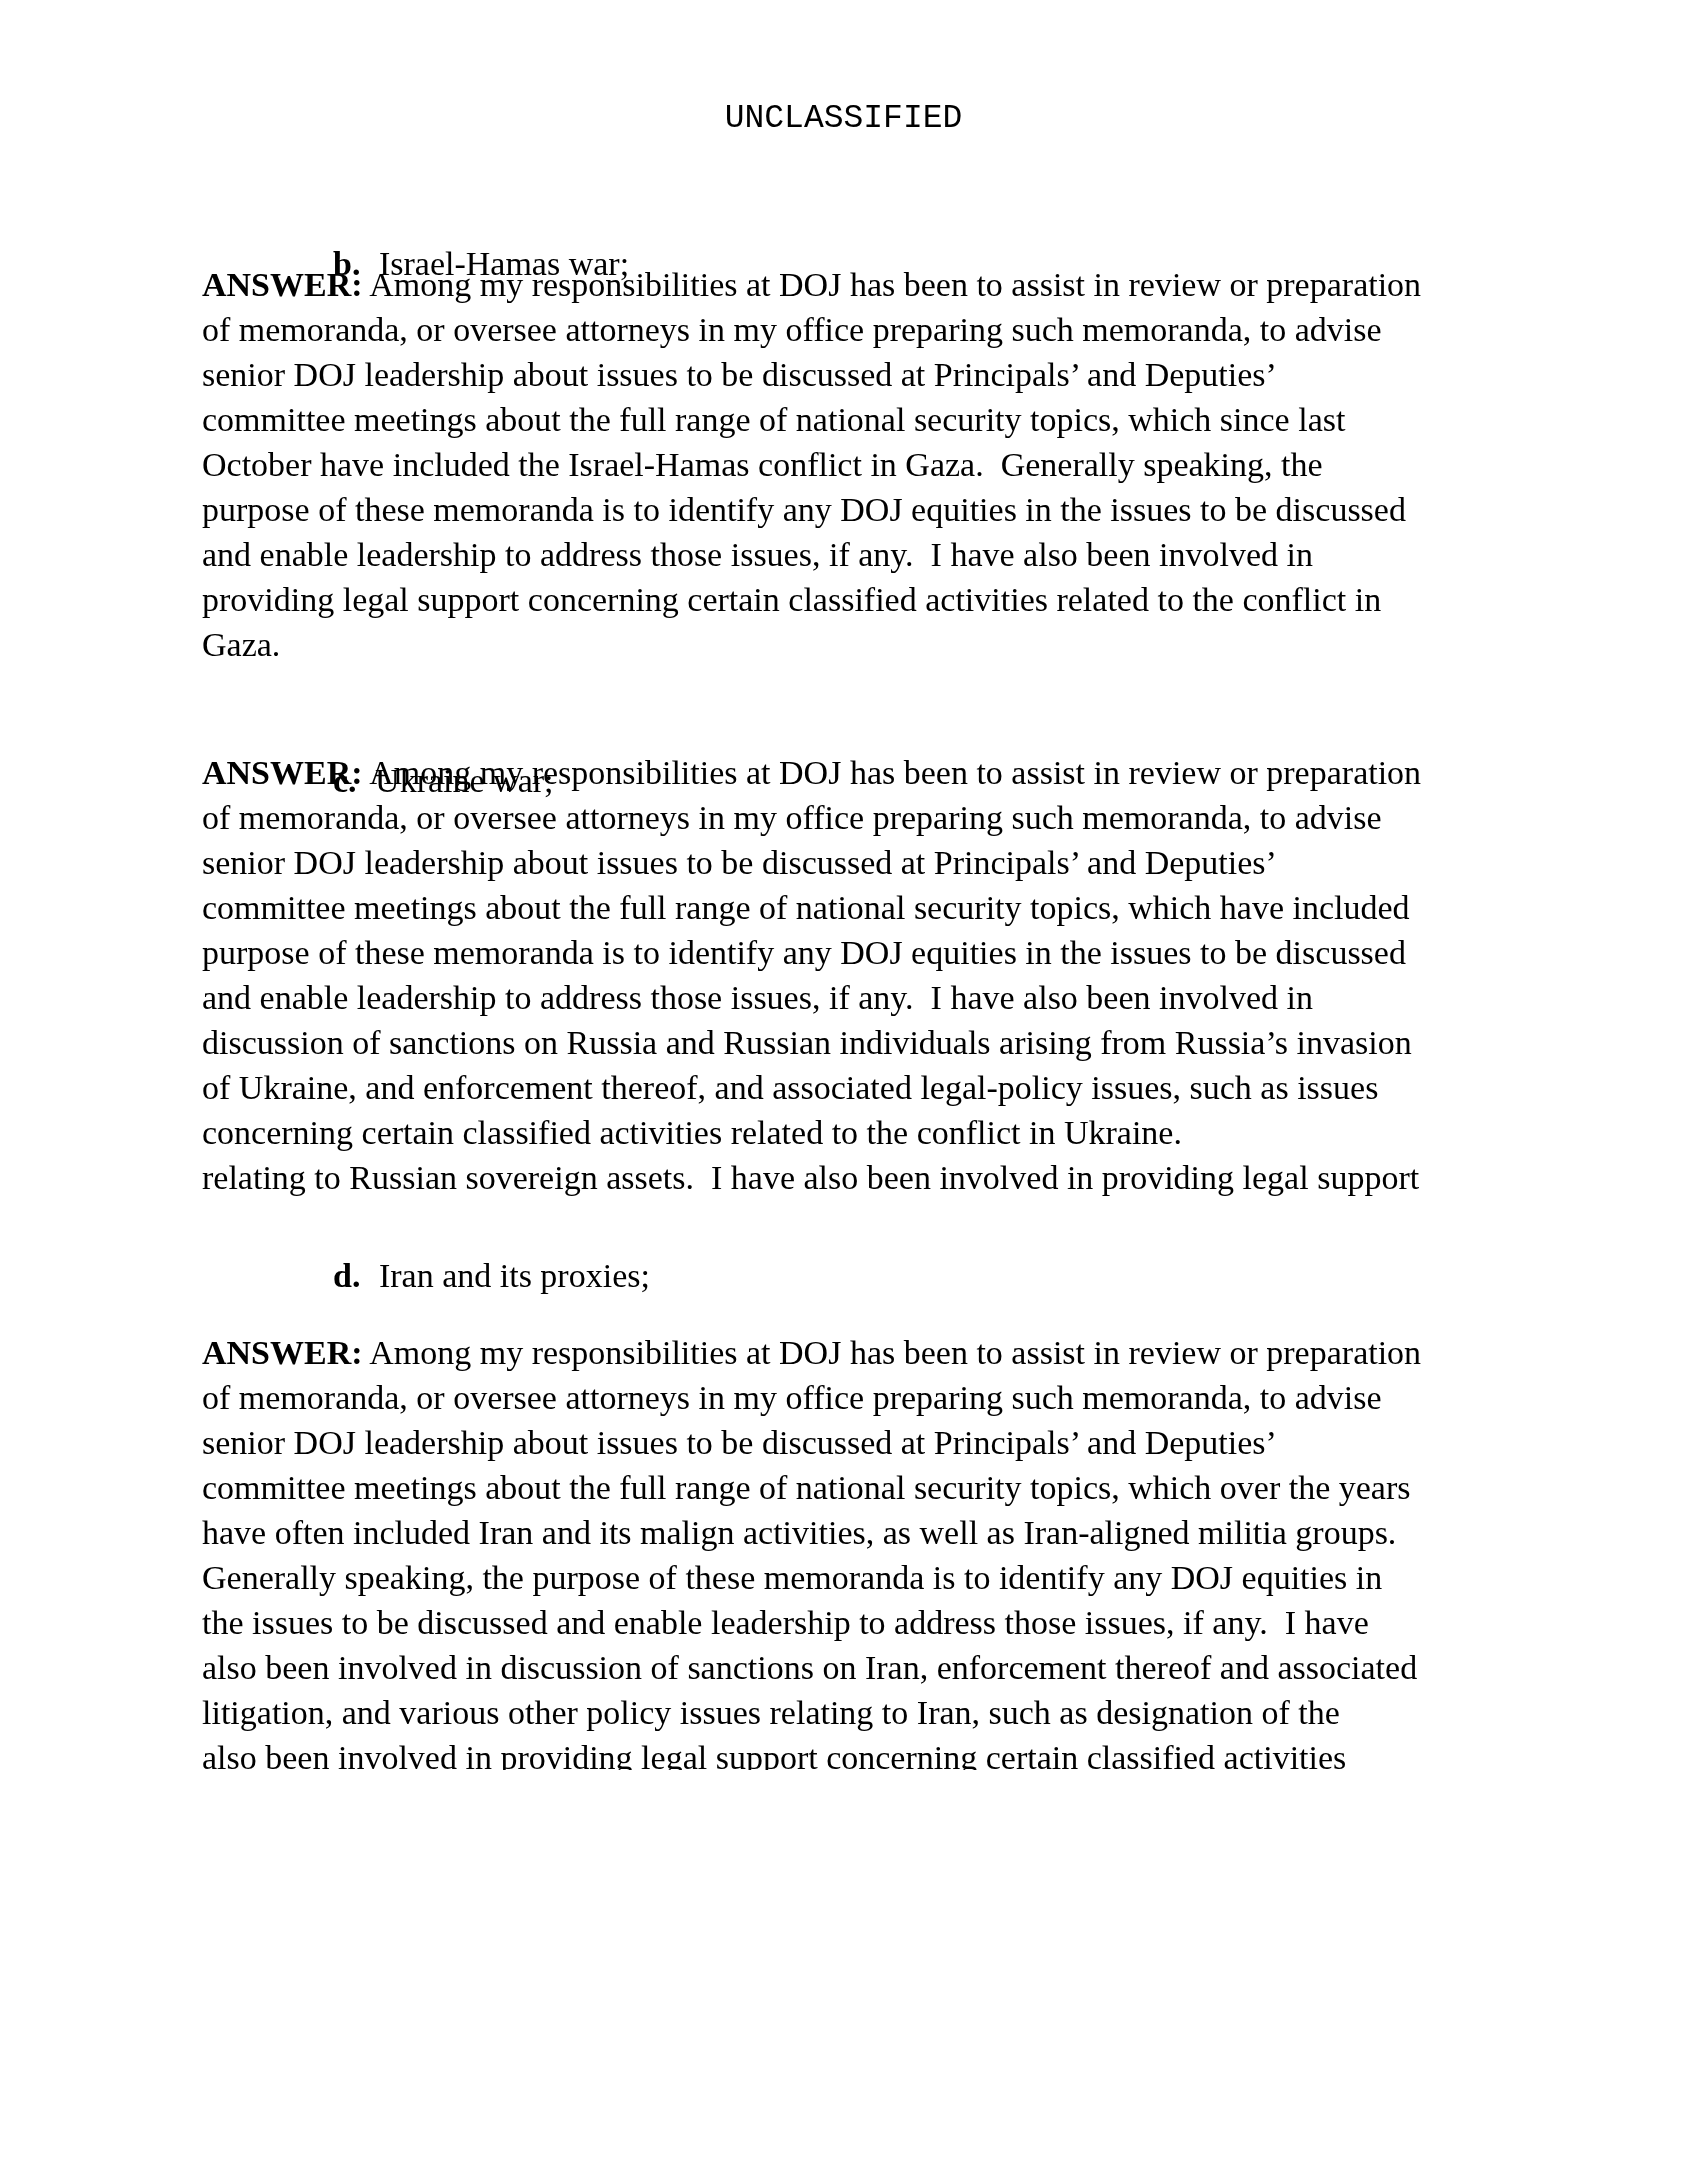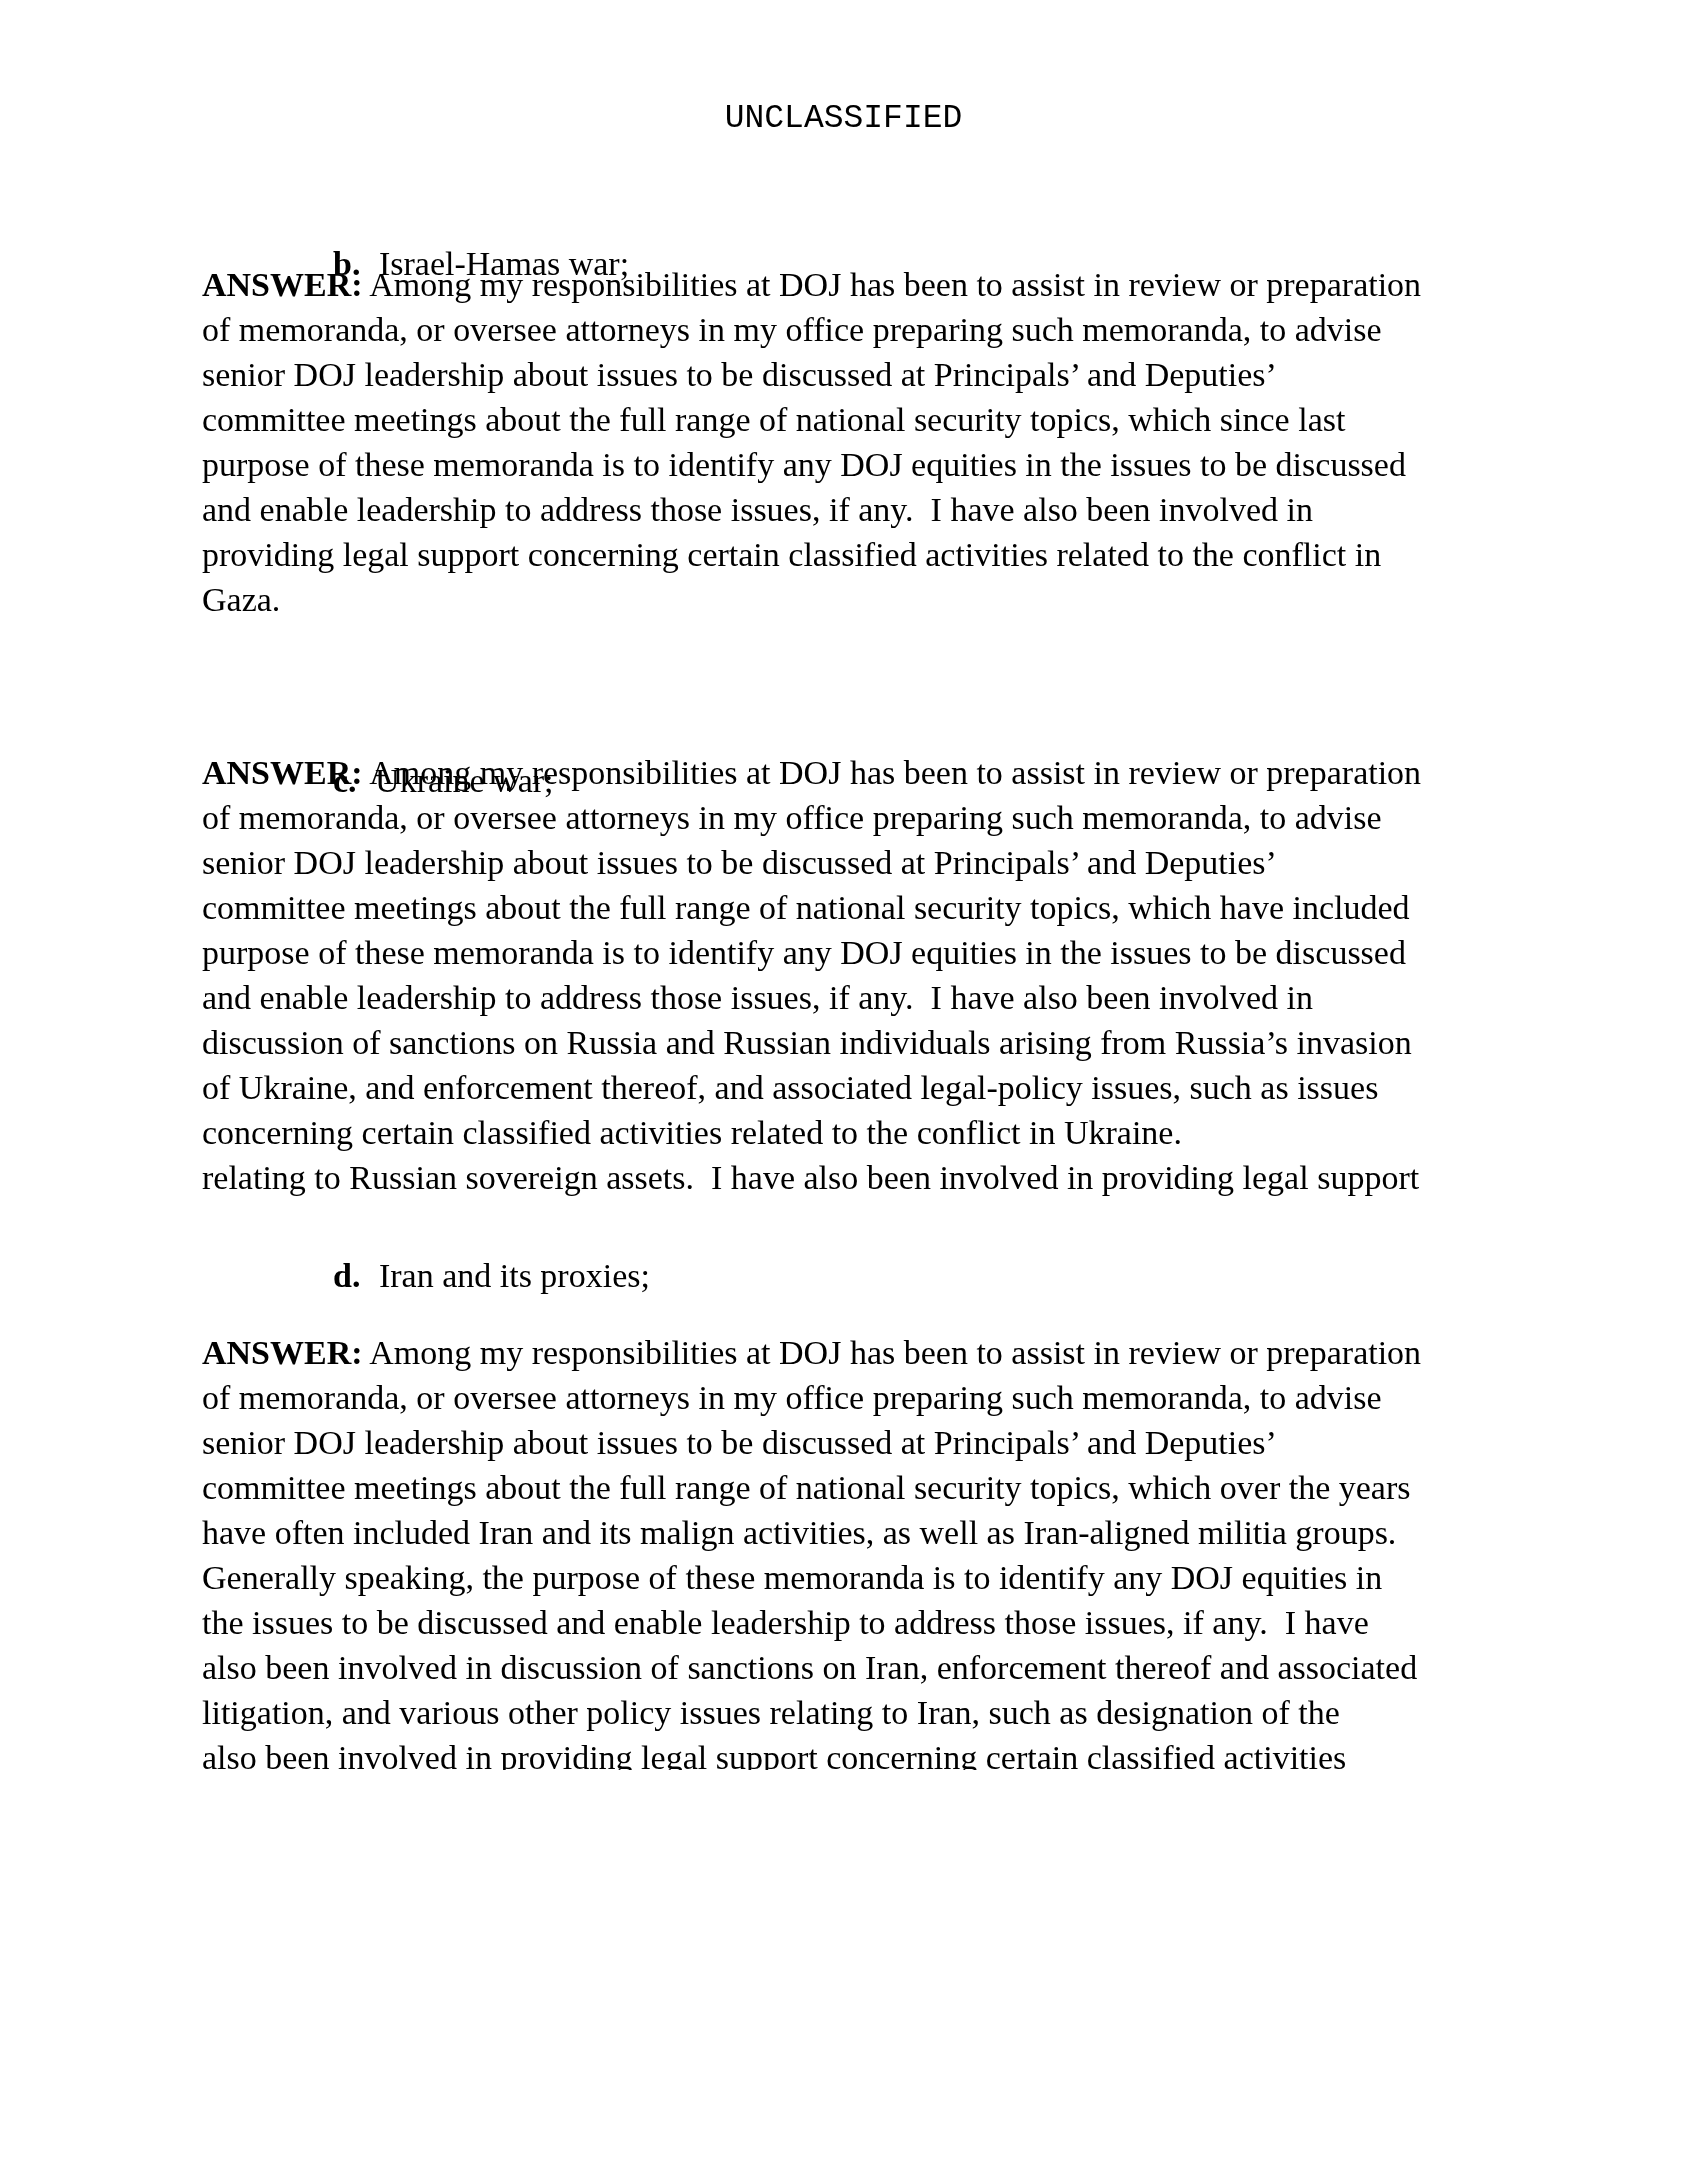--- a/index.html
+++ b/index.html
@@ -73,20 +73,21 @@
   <div class="banner" id="banner-top">UNCLASSIFIED</div>
 
   <div class="heading" id="h-b">
     <span class="letter">b.</span><span>Israel-Hamas war;</span>
   </div>
   <div class="para" id="p-b">
       <div class="line"><strong>ANSWER:</strong> Among my responsibilities at DOJ has been to assist in review or preparation</div>
       <div class="line">of memoranda, or oversee attorneys in my office preparing such memoranda, to advise</div>
       <div class="line">senior DOJ leadership about issues to be discussed at Principals’ and Deputies’</div>
       <div class="line">committee meetings about the full range of national security topics, which since last</div>
+      <div class="line">October have included the Israel-Hamas conflict in Gaza.  Generally speaking, the</div>
       <div class="line">purpose of these memoranda is to identify any DOJ equities in the issues to be discussed</div>
       <div class="line">and enable leadership to address those issues, if any.  I have also been involved in</div>
       <div class="line">providing legal support concerning certain classified activities related to the conflict in</div>
       <div class="line">Gaza.</div>
     </div>
 
   <div class="heading" id="h-c">
     <span class="letter">c.</span><span>Ukraine war;</span>
   </div>
   <div class="para" id="p-c">

